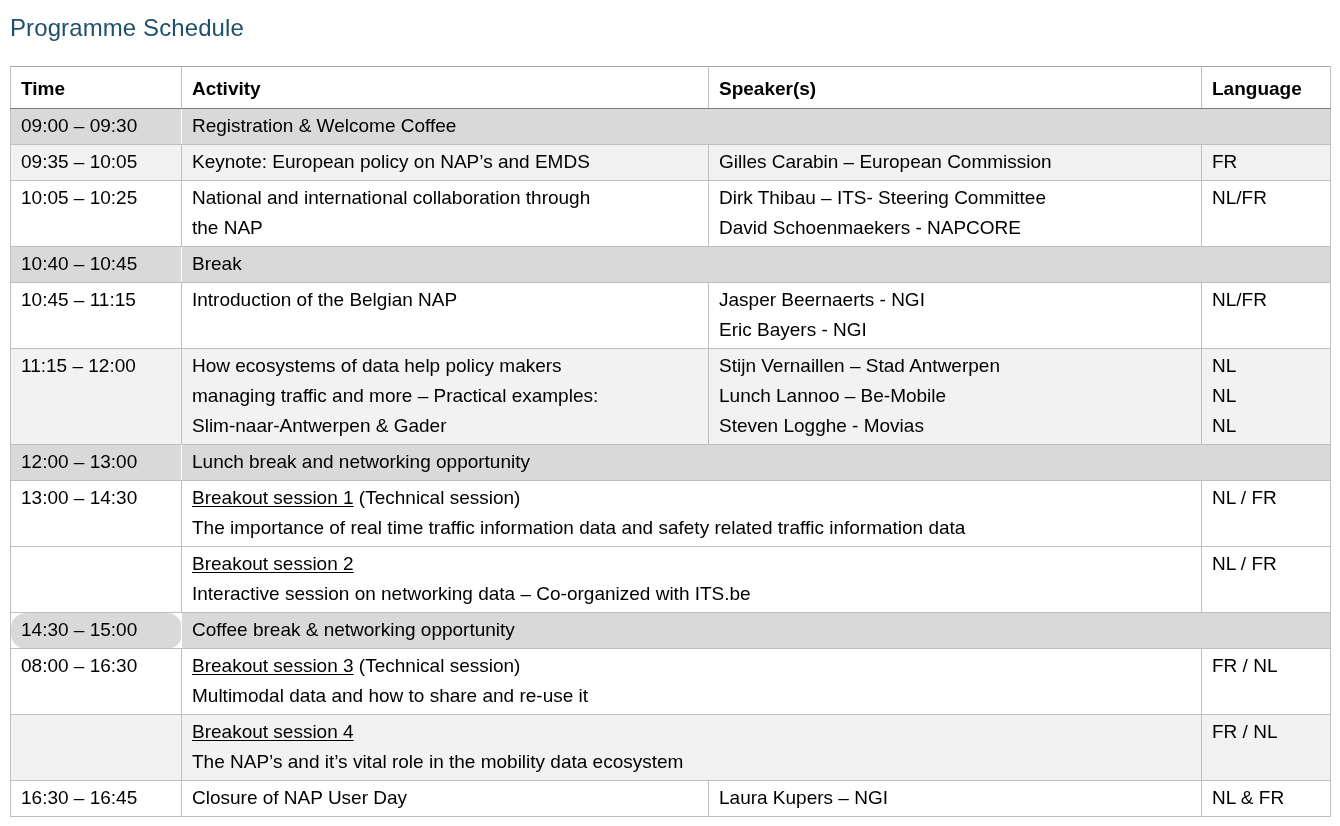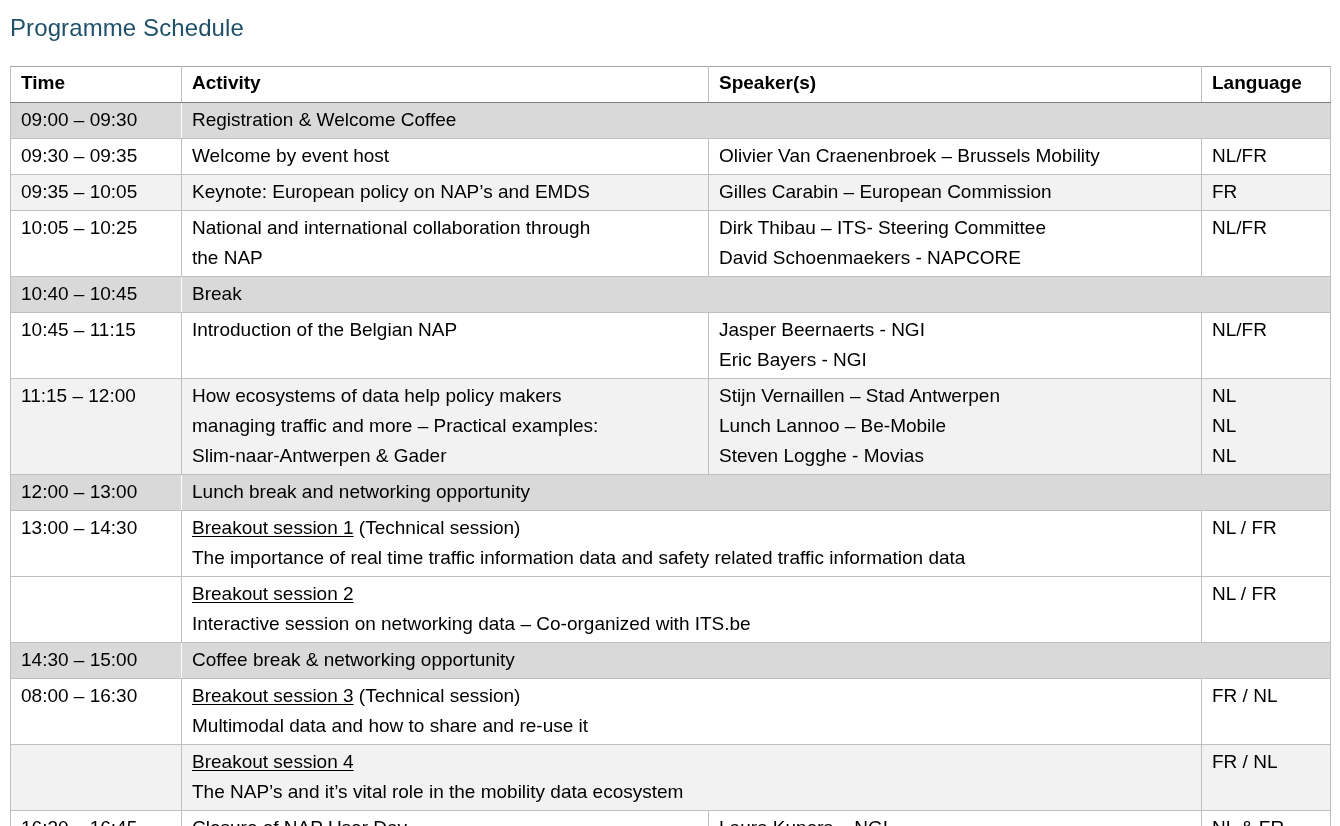--- a/index.html
+++ b/index.html
@@ -56,21 +56,21 @@
     vertical-align: top;
     text-align: left;
     font-weight: 400;
     overflow: hidden;
   }
   table.schedule thead th {
     font-weight: 700;
     border-top: 1px solid #a6a6a6;
     border-bottom: 1px solid #7f7f7f;
     background: #ffffff;
-    padding-top: 1px;
+    padding-top: 7px;
     padding-bottom: 4px;
   }
   td.sh-dark  { background: #d9d9d9 !important; }
   td.sh-light { background: #f2f2f2 !important; }
   td.sh-none  { background: #ffffff !important; }
 
   td.v-mid { vertical-align: middle; }
   td.lang  { text-align: left; padding-left: 12px; }
 
   .u-line { text-decoration: underline; text-underline-offset: 2px; margin-top: 14px; }
@@ -101,28 +101,20 @@
           <th>Speaker(s)</th>
           <th>Language</th>
         </tr>
       </thead>
       <tbody id="schedule-body">
           <tr>
             <td class="sh-dark" style="border-right: 1px solid transparent;">09:00 – 09:30</td>
             <td class="sh-dark full" colspan="3" style="border-left: 1px solid transparent;">Registration &amp; Welcome Coffee</td>
           </tr>
           <tr>
-            <td class="sh-none">09:30 – 09:35</td>
-            <td class="sh-none">Welcome by event host</td>
-            <td class="sh-none">
-              <span class="ln">Olivier Van Craenenbroek – Brussels Mobility</span>
-            </td>
-            <td class="sh-none lang v-mid">NL/FR</td>
-          </tr>
-          <tr>
             <td class="sh-light">09:35 – 10:05</td>
             <td class="sh-light">Keynote: European policy on NAP’s and EMDS</td>
             <td class="sh-light">
               <span class="ln">Gilles Carabin – European Commission</span>
             </td>
             <td class="sh-light lang v-mid">FR</td>
           </tr>
           <tr>
             <td class="sh-none">10:05 – 10:25</td>
             <td class="sh-none">
@@ -180,21 +172,21 @@
           </tr>
           <tr>
             <td class="sh-none"></td>
             <td class="sh-none" colspan="2">
               <span class="ln"><span class="u-line">Breakout session 2</span></span>
               <span class="ln">Interactive session on networking data – Co-organized with ITS.be</span>
             </td>
             <td class="sh-none lang v-mid">NL / FR</td>
           </tr>
           <tr>
-            <td class="sh-dark" style="border-right: 1px solid transparent;">14:30 – 15:00</td>
+            <td class="sh-dark" style="border-right: 1px solid transparent; border-radius: 15px;">14:30 – 15:00</td>
             <td class="sh-dark full" colspan="3" style="border-left: 1px solid transparent;">Coffee break &amp; networking opportunity</td>
           </tr>
           <tr>
             <td class="sh-none">08:00 – 16:30</td>
             <td class="sh-none" colspan="2">
               <span class="ln"><span class="u-line">Breakout session 3</span><span> (Technical session)</span></span>
               <span class="ln">Multimodal data and how to share and re-use it</span>
             </td>
             <td class="sh-none lang v-mid">FR / NL</td>
           </tr>

